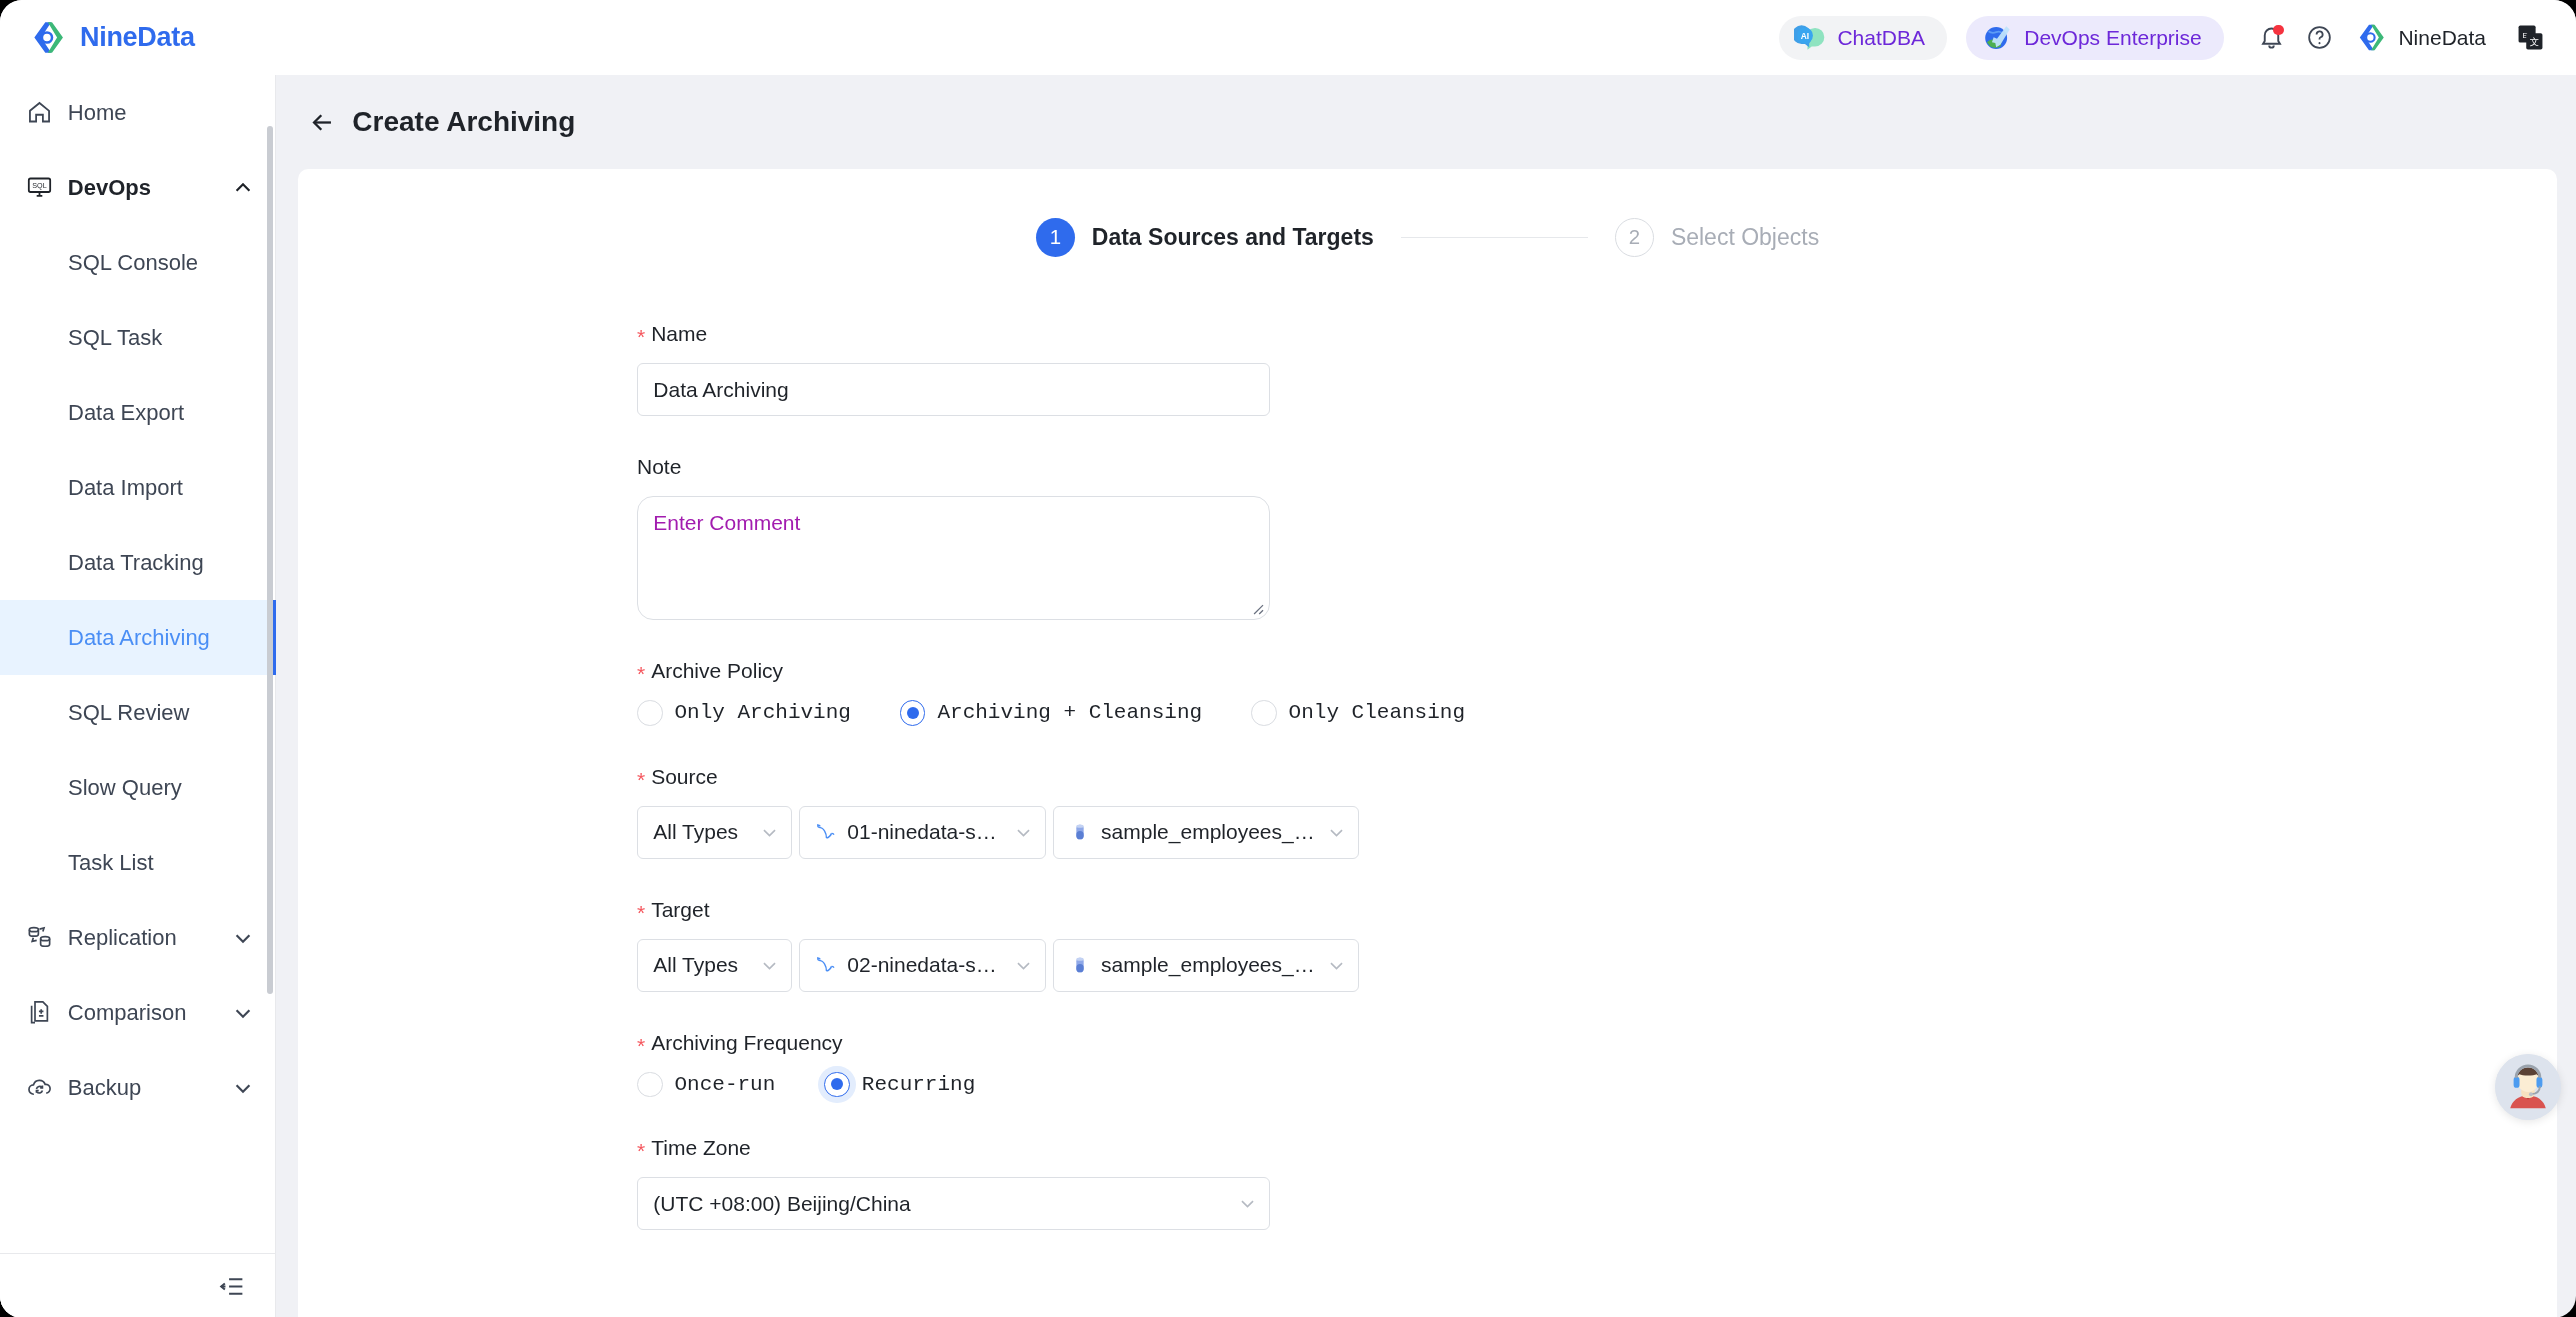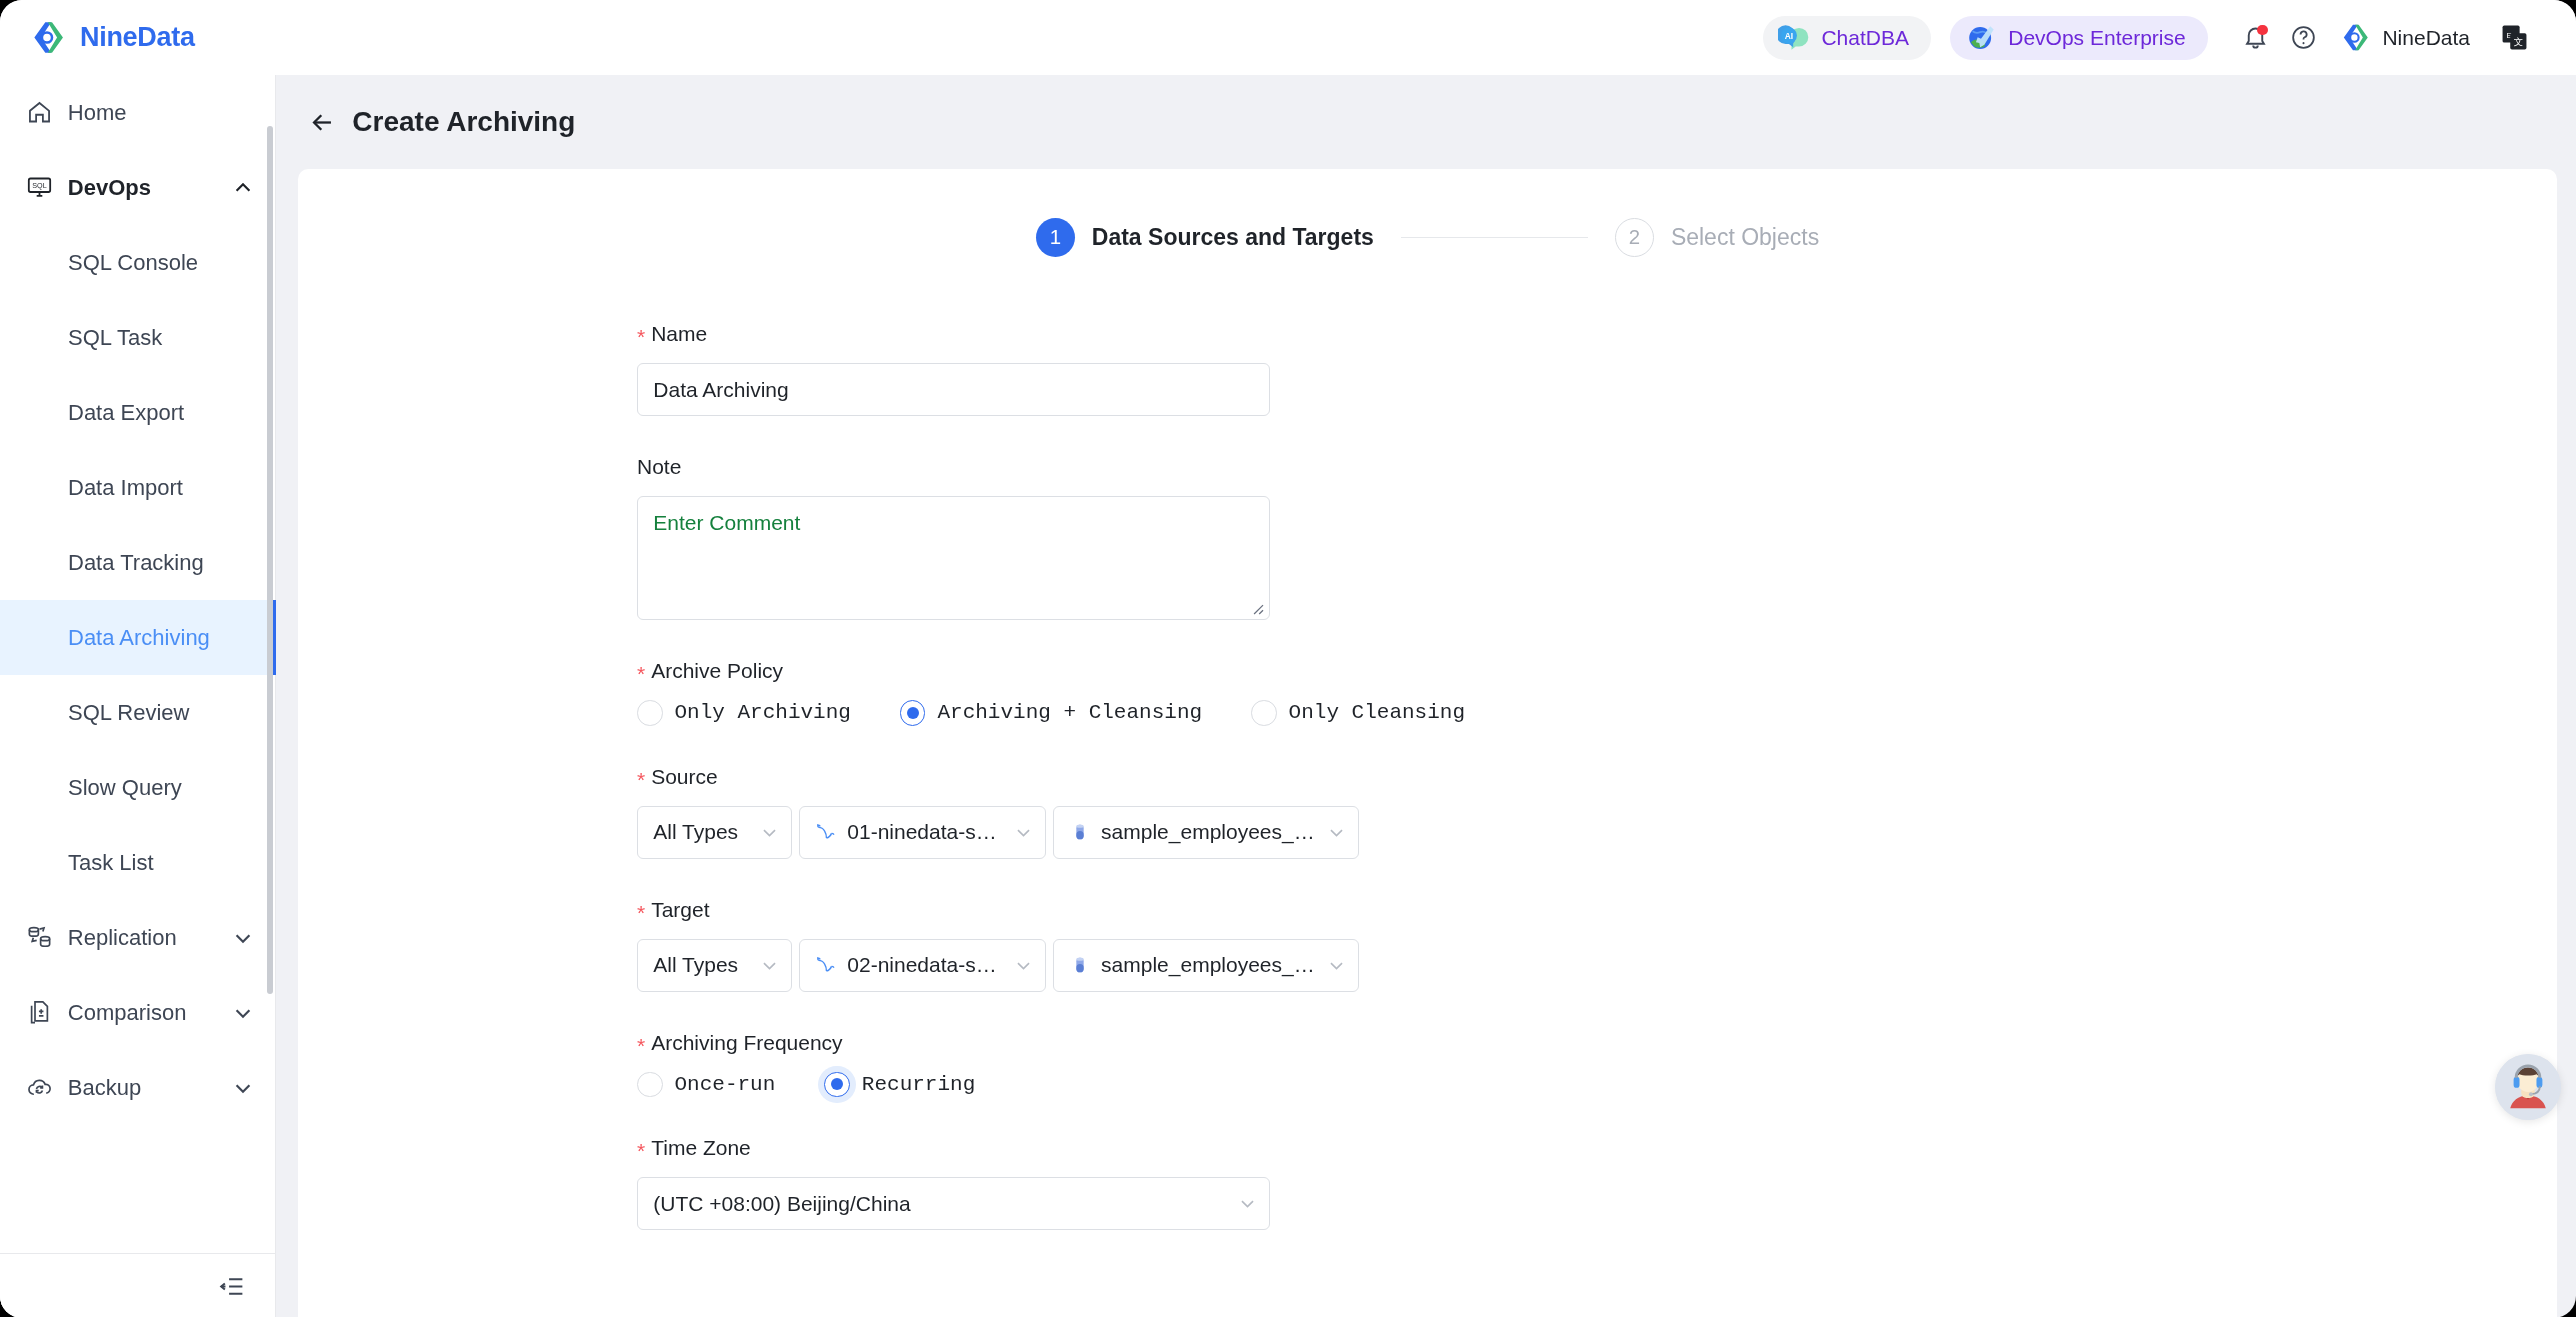--- a/index.html
+++ b/index.html
@@ -24,21 +24,21 @@
     background: #ffffff;
     display: flex; align-items: center;
     z-index: 40;
   }
   .brand { display: flex; align-items: center; gap: 12px; padding-left: 31px; width: 276px; }
   .brand-logo { width: 37px; height: 37px; flex: none; }
   .brand-name { font-size: 27px; font-weight: bold; color: #2f6bed; letter-spacing: -0.3px; }
 
   .topbar-right {
     margin-left: auto; display: flex; align-items: center;
-    gap: 0; padding-right: 40px;
+    gap: 0; padding-right: 24px;
   }
   .pill {
     display: flex; align-items: center; gap: 11px;
     height: 44px; padding: 0 22px 0 15.3px;
     border-radius: 22px; cursor: pointer;
   }
   .pill-chatdba { background: #f2f3f5; margin-right: 19px; }
   .pill-devops { background: #eceafc; margin-right: 24px; }
   .pill-label { font-size: 21px; color: #6d28d9; font-weight: 500; white-space: nowrap; }
   .ic { flex: none; display: block; }
@@ -146,23 +146,23 @@
   .txt-input {
     width: 633px; height: 53px;
     border: 0.9px solid #dcdfe4; border-radius: 6px;
     background: #fff; padding: 0 15.3px;
     font-size: 21px; color: #1f2329;
     font-family: "Liberation Sans", sans-serif;
     display: flex; align-items: center;
   }
   .txt-area {
     width: 633px; height: 124px;
-    border: 0.9px solid #dcdfe4; border-radius: 6px;
+    border: 0.9px solid #dcdfe4; border-radius: 16px;
     background: #fff; padding: 13.6px 15.3px;
-    font-size: 21px; color: #15803d;
+    font-size: 21px; color: #a21caf;
     position: relative;
   }
   .resize-grip {
     position: absolute; right: 4.3px; bottom: 3.4px; width: 15.3px; height: 15.3px;
     cursor: nwse-resize;
   }
 
   .radios { display: flex; align-items: center; gap: 0; font-family: Liberation Mono, monospace; }
   .radio-item { display: flex; align-items: center; gap: 12px; cursor: pointer; margin-right: 49px; }
   .radio {

